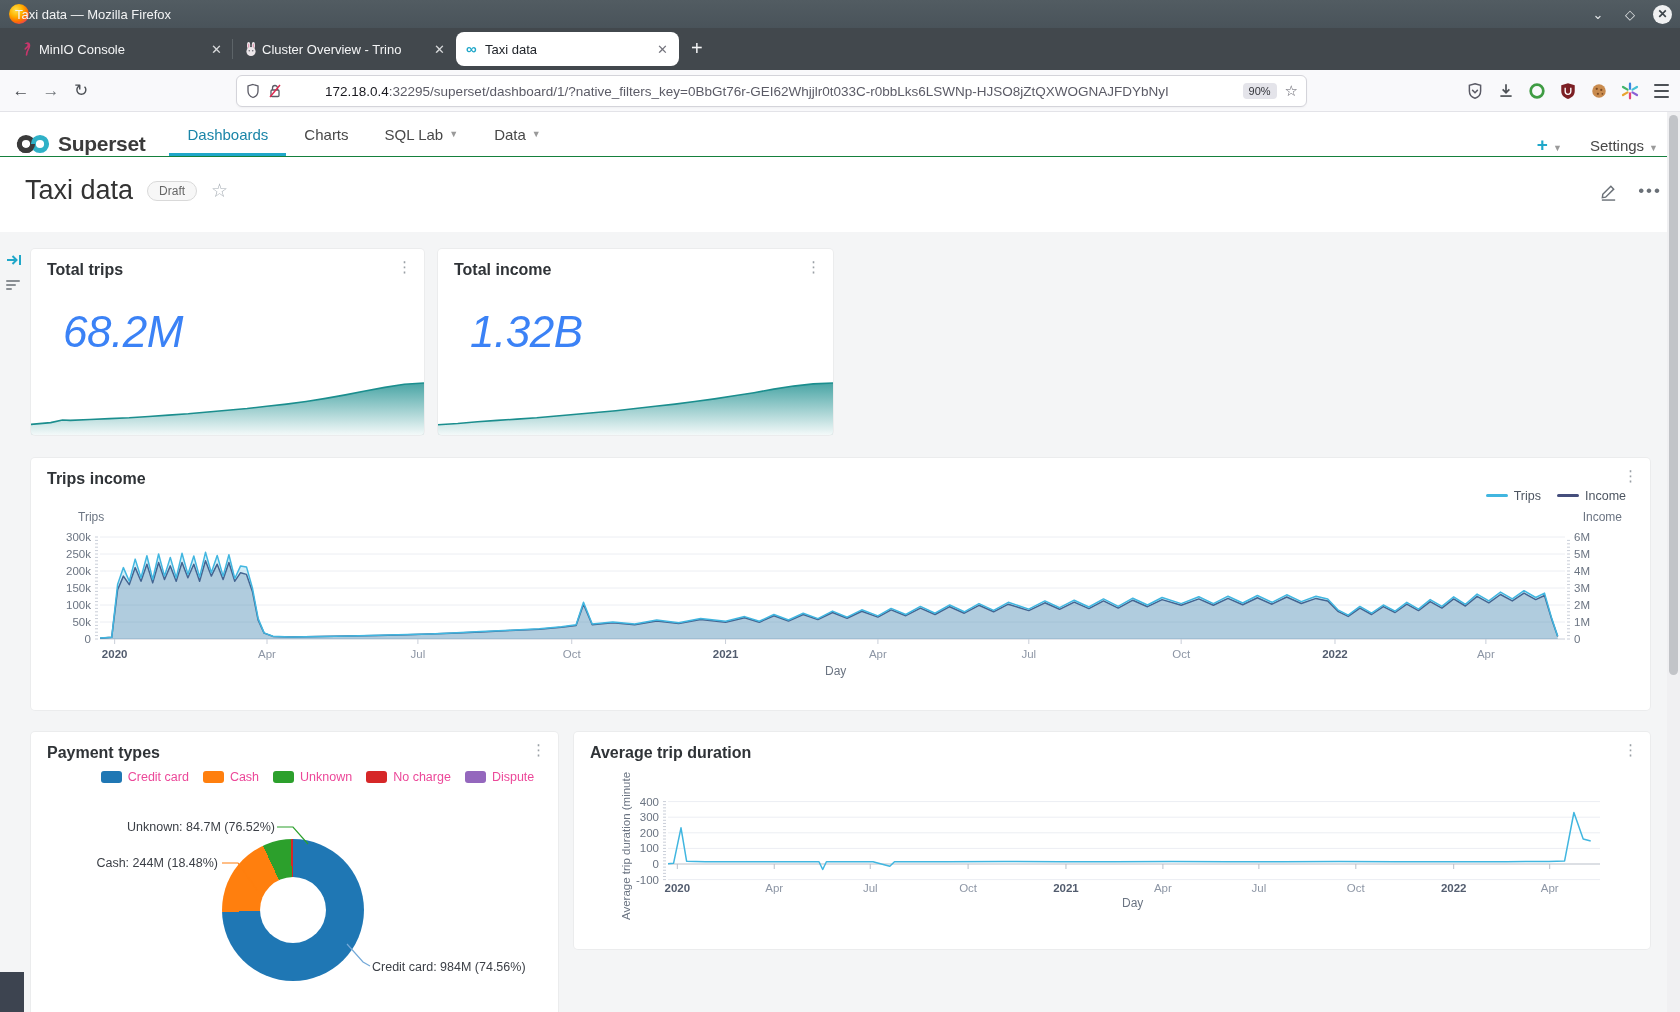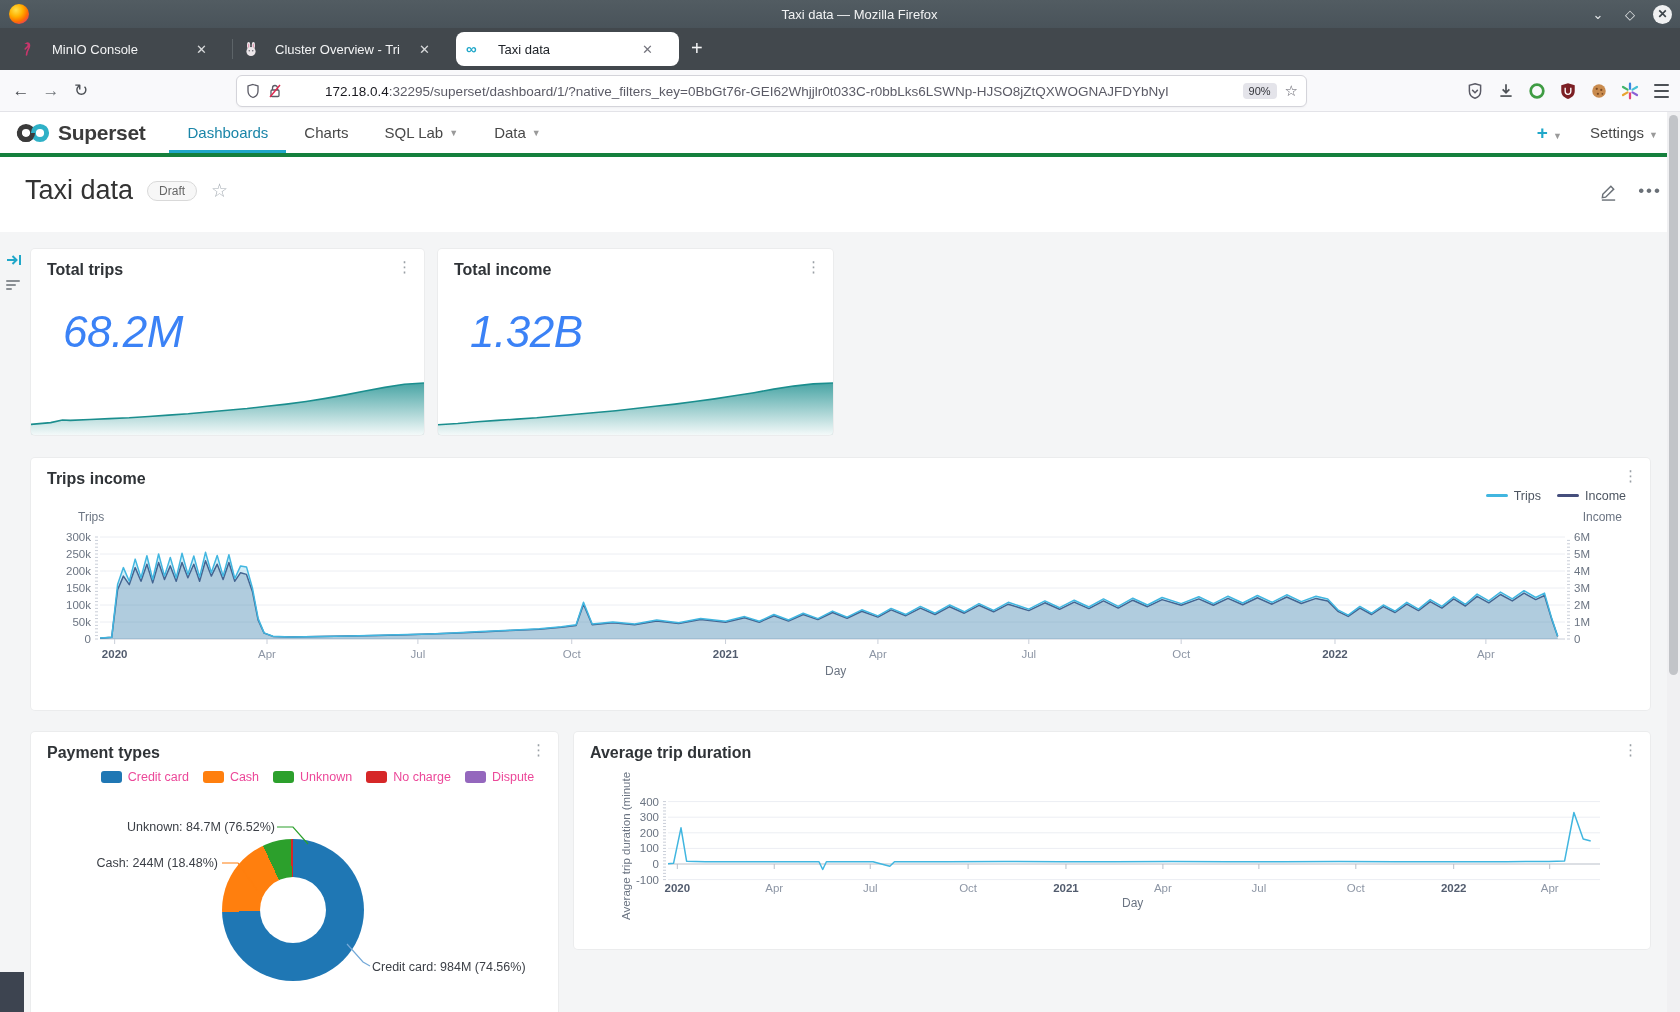--- a/index.html
+++ b/index.html
@@ -5,30 +5,30 @@
   * { margin:0; padding:0; box-sizing:border-box; }
   html,body { background:#333; }
   .screen { position:relative; width:1680px; height:1012px; overflow:hidden;
             font-family:"Liberation Sans", sans-serif; background:#f4f5f6; }
 
   
   .titlebar { position:absolute; left:0; top:0; width:1680px; height:28px;
               background:linear-gradient(#525c62,#49535a); display:flex; align-items:center; }
   .ff-logo { width:20px; height:20px; border-radius:50%; margin-left:9px;
              background:radial-gradient(circle at 35% 30%, #ffe14d 0%, #ffb100 35%, #ff7100 60%, #e3366d 85%, #b5007f 100%); }
-  .win-title { position:absolute; left:15px; right:0; text-align:center; color:#f2f3f4; font-size:13px;margin-left:24px; }
+  .win-title { position:absolute; left:15px; right:0; color:#f2f3f4; font-size:13px; }
   .win-controls { position:absolute; right:8px; top:0; height:28px; display:flex; align-items:center; gap:14px; }
   .wc { color:#e8eaec; font-size:13px; width:18px; text-align:center; cursor:default; }
   .wc-close { width:19px; height:19px; border-radius:50%; background:#f0f1f2; color:#3c444a;
               font-size:12px; line-height:19px; font-weight:bold; }
 
   .tabstrip { position:absolute; left:0; top:28px; width:1680px; height:42px; background:#42484d;
               display:flex; align-items:flex-end; }
-  .tab { width:223px; height:34px; margin-bottom:4px; display:flex; align-items:center; gap:16px;
-         padding:0 23px 0 10px; color:#f4f5f6; font-size:13px; position:relative; }
+  .tab { width:223px; height:34px; margin-bottom:4px; display:flex; align-items:center; gap:3px;
+         padding:0 8px 0 10px; color:#f4f5f6; font-size:13px; position:relative; }
   .tab:first-child { margin-left:10px; }
   .tab + .tab::before { content:""; position:absolute; left:-1px; top:7px; height:20px; width:1px; background:#5d6468; }
   .tab.active { background:#ffffff; color:#20242a; border-radius:8px; }
   .tab.active::before { display:none; }
   .tab-title { flex:1; white-space:nowrap; overflow:hidden; }
   .tab-close { font-size:13px; color:inherit; opacity:.85; padding:0 3px; }
   .newtab { color:#f4f5f6; font-size:20px; margin-left:12px; margin-bottom:10px; }
   .favicon { width:16px; height:16px; flex:0 0 16px; }
   .superset-mini { font-size:15px; font-weight:bold; color:#20a7c9; line-height:16px; }
 
@@ -42,21 +42,21 @@
   .url-text { flex:1; font-size:13.5px; color:#5b5b66; white-space:nowrap; overflow:hidden; margin-left:6px; }
   .url-text b { color:#19191f; font-weight:normal;margin-left:36px; }
   .zoom-badge { background:#e4e4ea; color:#33343a; font-size:11px; border-radius:4px; padding:2px 6px; margin:0 8px; }
   .star { font-size:15px; color:#5b5b66; }
   .toolbar-right { position:absolute; right:10px; top:0; height:42px; display:flex; align-items:center; gap:13px; }
   .ticon { width:18px; height:18px; display:flex; align-items:center; justify-content:center; }
   .hamburger div { width:15px; height:2px; background:#4d5156; margin:2px 0; border-radius:1px; }
 
   
   .ss-nav { position:absolute; left:0; top:112px; width:1680px; height:45px; background:#fff;
-            border-bottom:4px solid #15803d; display:flex; align-items:center; }
+            border-bottom:1px solid #15803d; display:flex; align-items:flex-end; }
   .ss-logo { display:flex; align-items:center; gap:8px; margin-left:16px; }
   .ss-brand { font-size:21px; font-weight:bold; color:#3b3b3b; letter-spacing:-.3px; }
   .ss-menu { display:flex; align-items:center; height:100%; margin-left:38px; gap:28px; }
   .ss-item { font-size:15px; color:#484848; height:100%; display:flex; align-items:center; padding:0 4px; position:relative; }
   .ss-item .caret { font-size:9px; color:#9a9a9a; margin-left:6px; }
   .ss-item.active { color:#1a85a8; }
   .ss-item.active::after { content:""; position:absolute; left:-14px; right:-14px; bottom:0; height:3px; background:#20a7c9; }
   .ss-right { position:absolute; right:22px; display:flex; align-items:center; gap:28px; }
   .ss-plus { color:#20a7c9; font-size:19px; font-weight:bold; }
   .ss-plus .caret, .ss-settings .caret { font-size:9px; color:#9a9a9a; margin-left:5px; }

